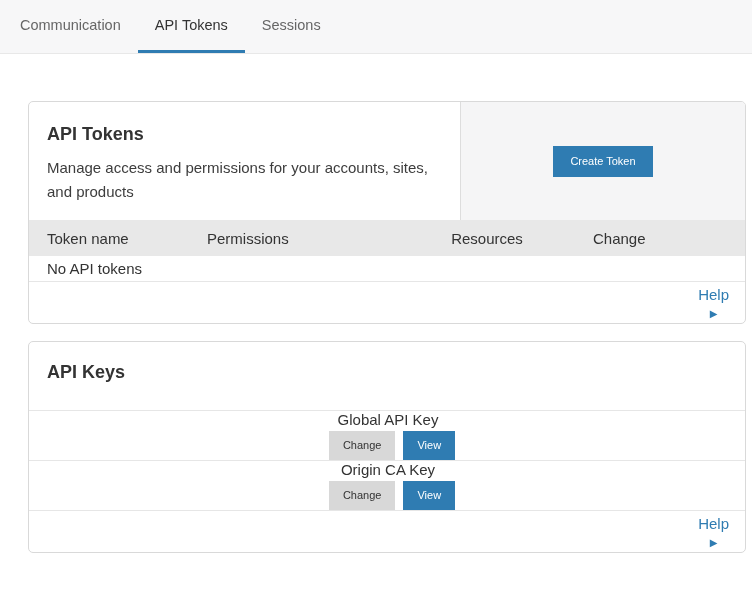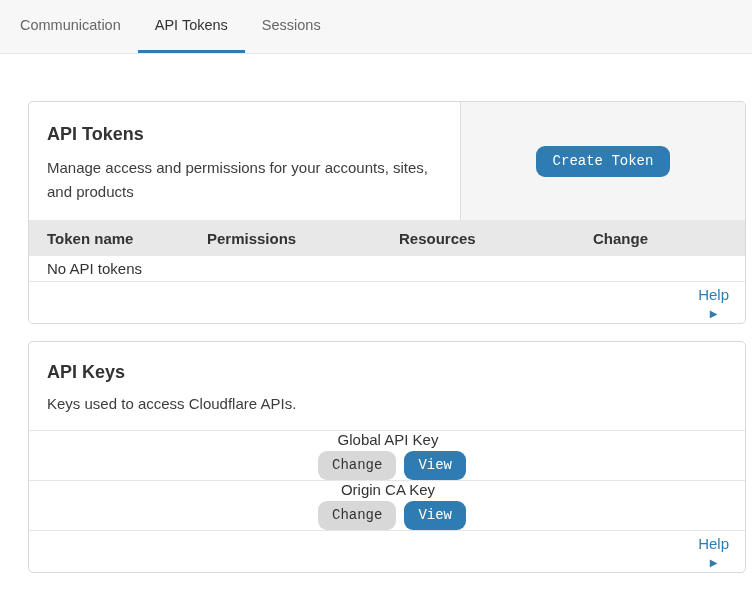--- a/index.html
+++ b/index.html
@@ -70,46 +70,46 @@
   }
   .card-desc {
     margin: 0;
     font-size: 15px;
     line-height: 24px;
     color: #3d3d3d;
   }
 
   
   .btn {
-    font-family: Liberation Mono, monospace;
-    font-size: 14px;
+    font-family: Liberation Sans, sans-serif;
+    font-size: 11px;
     border: none;
-    border-radius: 9px;
+    border-radius: 0;
     padding: 7px 14px;
     cursor: pointer;
     line-height: 15px;
   }
   .btn-primary { background: #2f7cb2; color: #ffffff; }
   .btn-secondary { background: #d8d8d8; color: #333333; }
   .btn-create { padding: 8px 17px; }
 
   
   .thead {
     display: flex;
     align-items: center;
     height: 36px;
     background: #e8e8e8;
     font-size: 15px;
-    font-weight: 700;
+    font-weight: 400;
     color: #333;
   }
   .th { padding-left: 18px; }
   .th-1 { width: 160px; }
   .th-2 { width: 192px; }
-  .th-3 { width: 194px; }
+  .th-3 { width: 194px; text-align: center; }
   .th-4 { flex: 1; }
   .empty-row {
     height: 26px;
     display: flex;
     align-items: center;
     padding-left: 18px;
     font-size: 15px;
     color: #333;
     border-bottom: 1px solid #e6e6e6;
   }
@@ -190,21 +190,20 @@
         <a class="help-link">
           <span>Help</span>
           <span class="help-arrow">▶</span>
         </a>
       </div>
     </section>
 
     <section class="card card2">
       <div class="card2-header">
         <h2 class="card-title">API Keys</h2>
-        <p class="card-desc">Keys used to access Cloudflare APIs.</p>
       </div>
 
       <div class="key-row">
         <span class="key-label">Global API Key</span>
         <span class="key-buttons">
           <button class="btn btn-secondary">Change</button>
           <button class="btn btn-primary">View</button>
         </span>
       </div>
 

